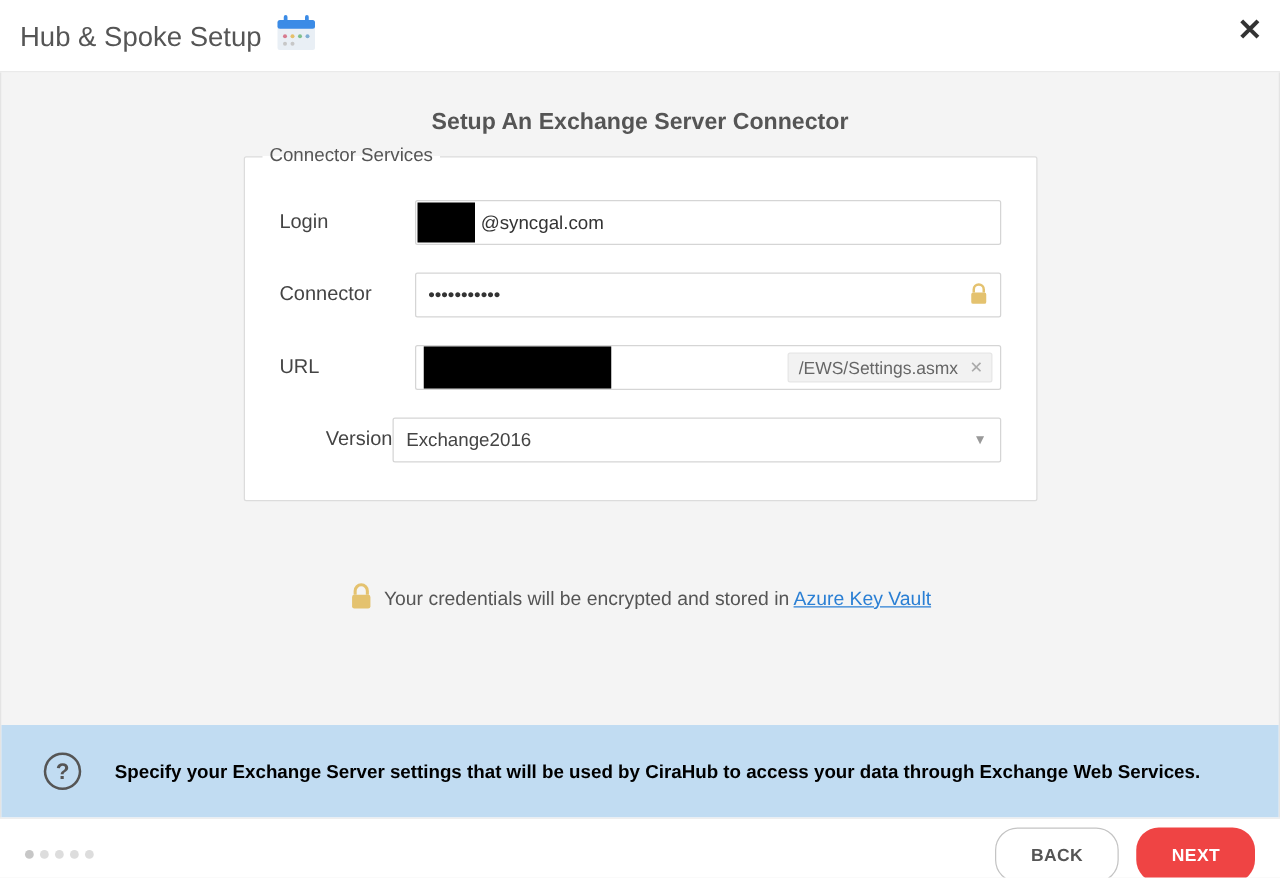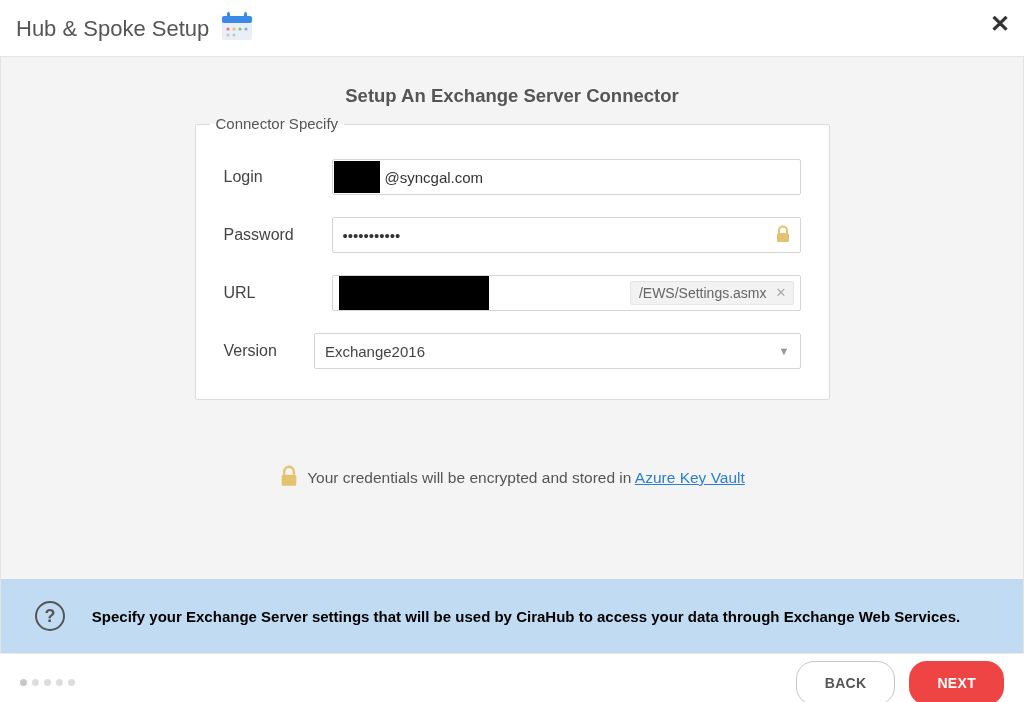--- a/index.html
+++ b/index.html
@@ -69,21 +69,21 @@
     background: linear-gradient(#f4f4f4 50%, #fff 50%);
     padding: 0 6px;
     color: #555;
     font-size: 15px;
   }
   .form-row {
     display: flex;
     align-items: center;
     margin-bottom: 22px;
   }
-  .form-row:last-child { margin-bottom: 0; }
+  .form-row:last-child { margin-bottom: 0; text-align: right; }
   .form-label {
     width: 108px;
     font-size: 16px;
     color: #444;
   }
   .input-wrap {
     flex: 1;
     position: relative;
     display: flex;
   }
@@ -283,32 +283,32 @@
     </svg>
   </span>
   <span class="close-icon">✕</span>
 </div>
 
 <div class="content-outer">
 
   <div class="page-title">Setup An Exchange Server Connector</div>
 
   <div class="fieldset">
-    <div class="fieldset-legend">Connector Specify</div>
+    <div class="fieldset-legend">Connector Services</div>
 
     <div class="form-row">
       <div class="form-label">Login</div>
       <div class="input-wrap">
         <input class="input input-login" value="@syncgal.com" style="">
         <div class="black-box-login"></div>
       </div>
     </div>
 
     <div class="form-row">
-      <div class="form-label">Password</div>
+      <div class="form-label">Connector</div>
       <div class="input-wrap">
         <input class="input" value="•••••••••••" style="">
         <span class="lock-inside-input">
           <svg class="lock-svg" viewBox="0 0 16 18">
             <rect x="2" y="8" width="12" height="9" rx="1.5" fill="#e4c26f"></rect>
             <path d="M4 8 V5.5 a4 4 0 0 1 8 0 V8" fill="none" stroke="#e4c26f" stroke-width="2"></path>
           </svg>
         </span>
       </div>
     </div>

